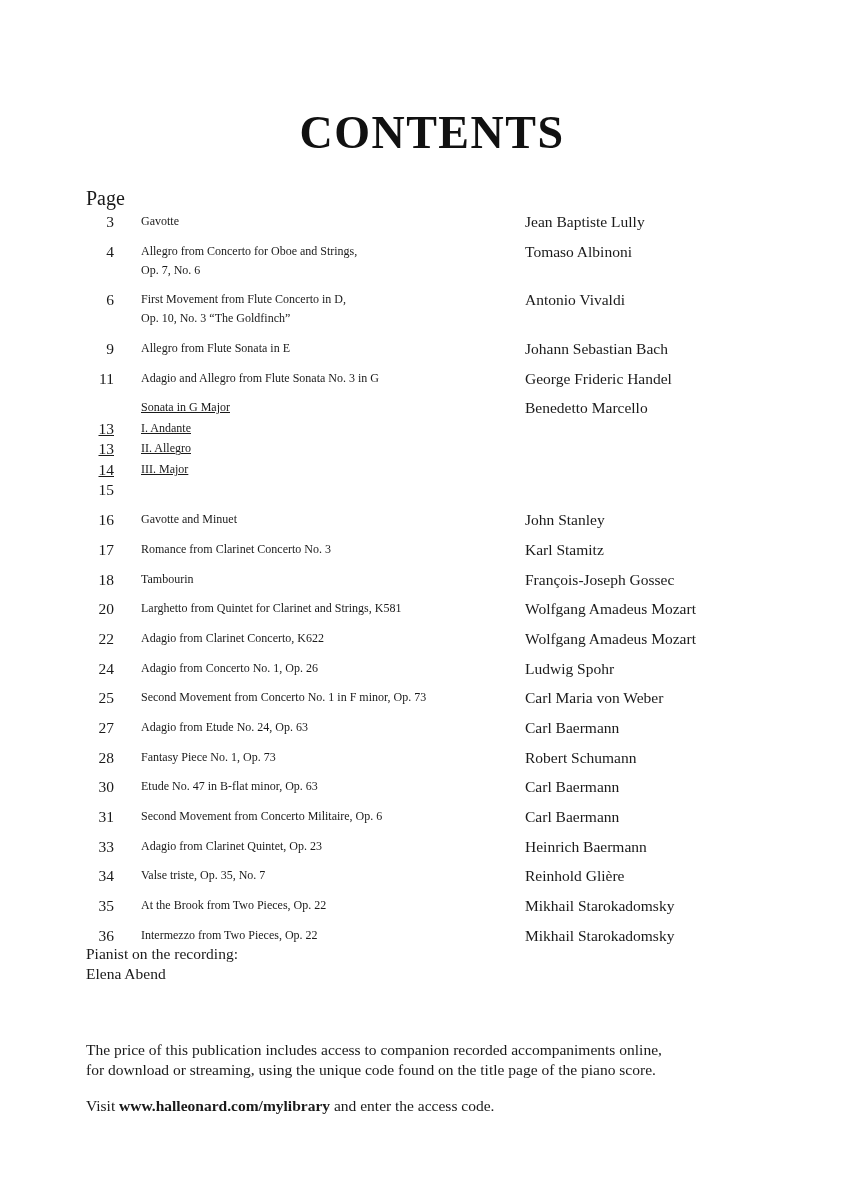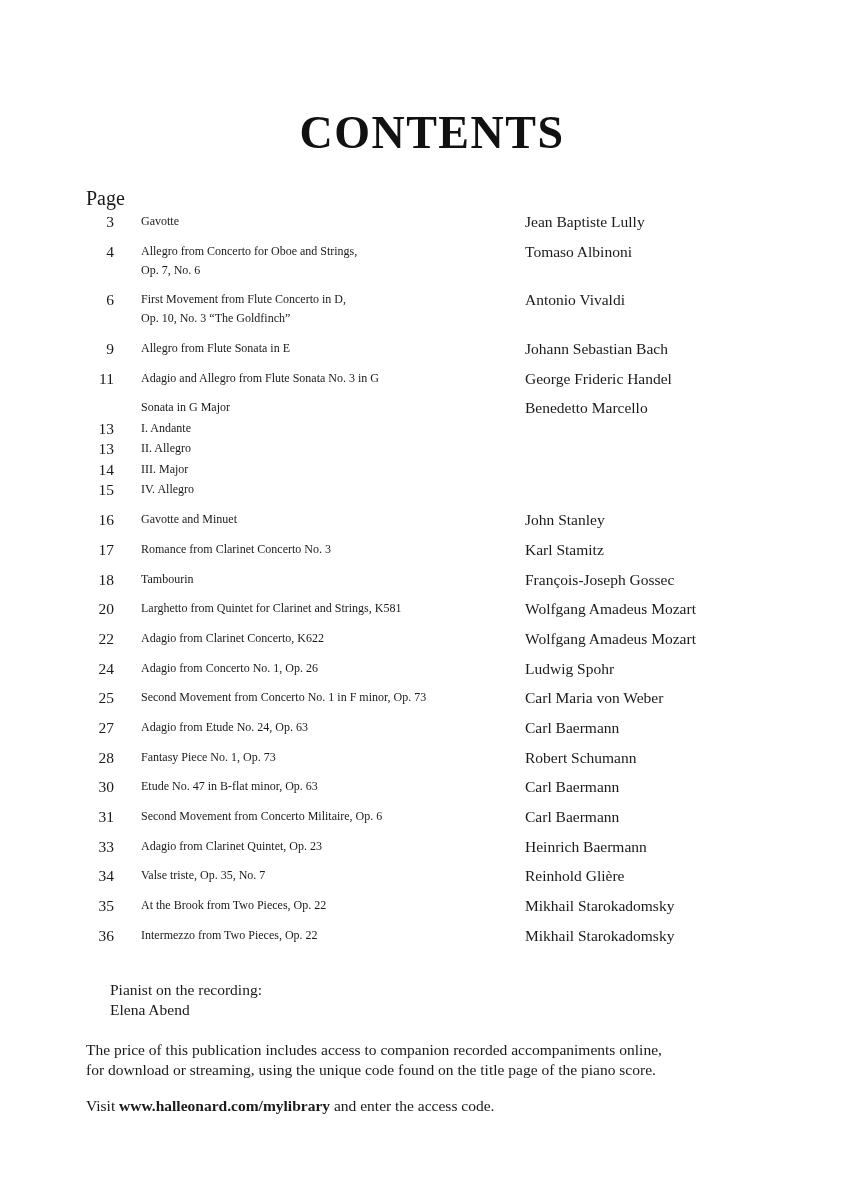--- a/index.html
+++ b/index.html
@@ -77,30 +77,30 @@
     position: absolute;
     left: 439px;
     top: 0;
     font-size: 15.5px;
     line-height: 19px;
     white-space: nowrap;
   }
 
   
   .gap-normal { padding-bottom: 10.7px; }
-  .gap-tight  { padding-bottom: 1.5px; }
+  .gap-tight  { padding-bottom: 1.5px; text-decoration: underline; }
 
   
   .footer {
     position: absolute;
     left: 86px;
     font-size: 15.5px;
     line-height: 19.5px;
   }
-  .footer-pianist { top: 980px; margin-left: 24px; }
+  .footer-pianist { top: 944px; }
   .footer-price   { top: 1040px; }
   .footer-visit   { top: 1096px; }
   .bold { font-weight: bold; }
 </style>
 </head>
 <body>
 
 <div class="page">
 
   <div class="contents-title">CONTENTS</div>
@@ -150,21 +150,20 @@
         <div class="col-title">II. Allegro</div>
         <div class="col-composer"></div>
       </div>
       <div class="toc-row gap-tight">
         <div class="col-page">14</div>
         <div class="col-title">III. Major</div>
         <div class="col-composer"></div>
       </div>
       <div class="toc-row gap-normal">
         <div class="col-page">15</div>
-        <div class="col-title">IV. Allegro</div>
         <div class="col-composer"></div>
       </div>
       <div class="toc-row gap-normal">
         <div class="col-page">16</div>
         <div class="col-title">Gavotte and Minuet</div>
         <div class="col-composer">John Stanley</div>
       </div>
       <div class="toc-row gap-normal">
         <div class="col-page">17</div>
         <div class="col-title">Romance from Clarinet Concerto No. 3</div>

